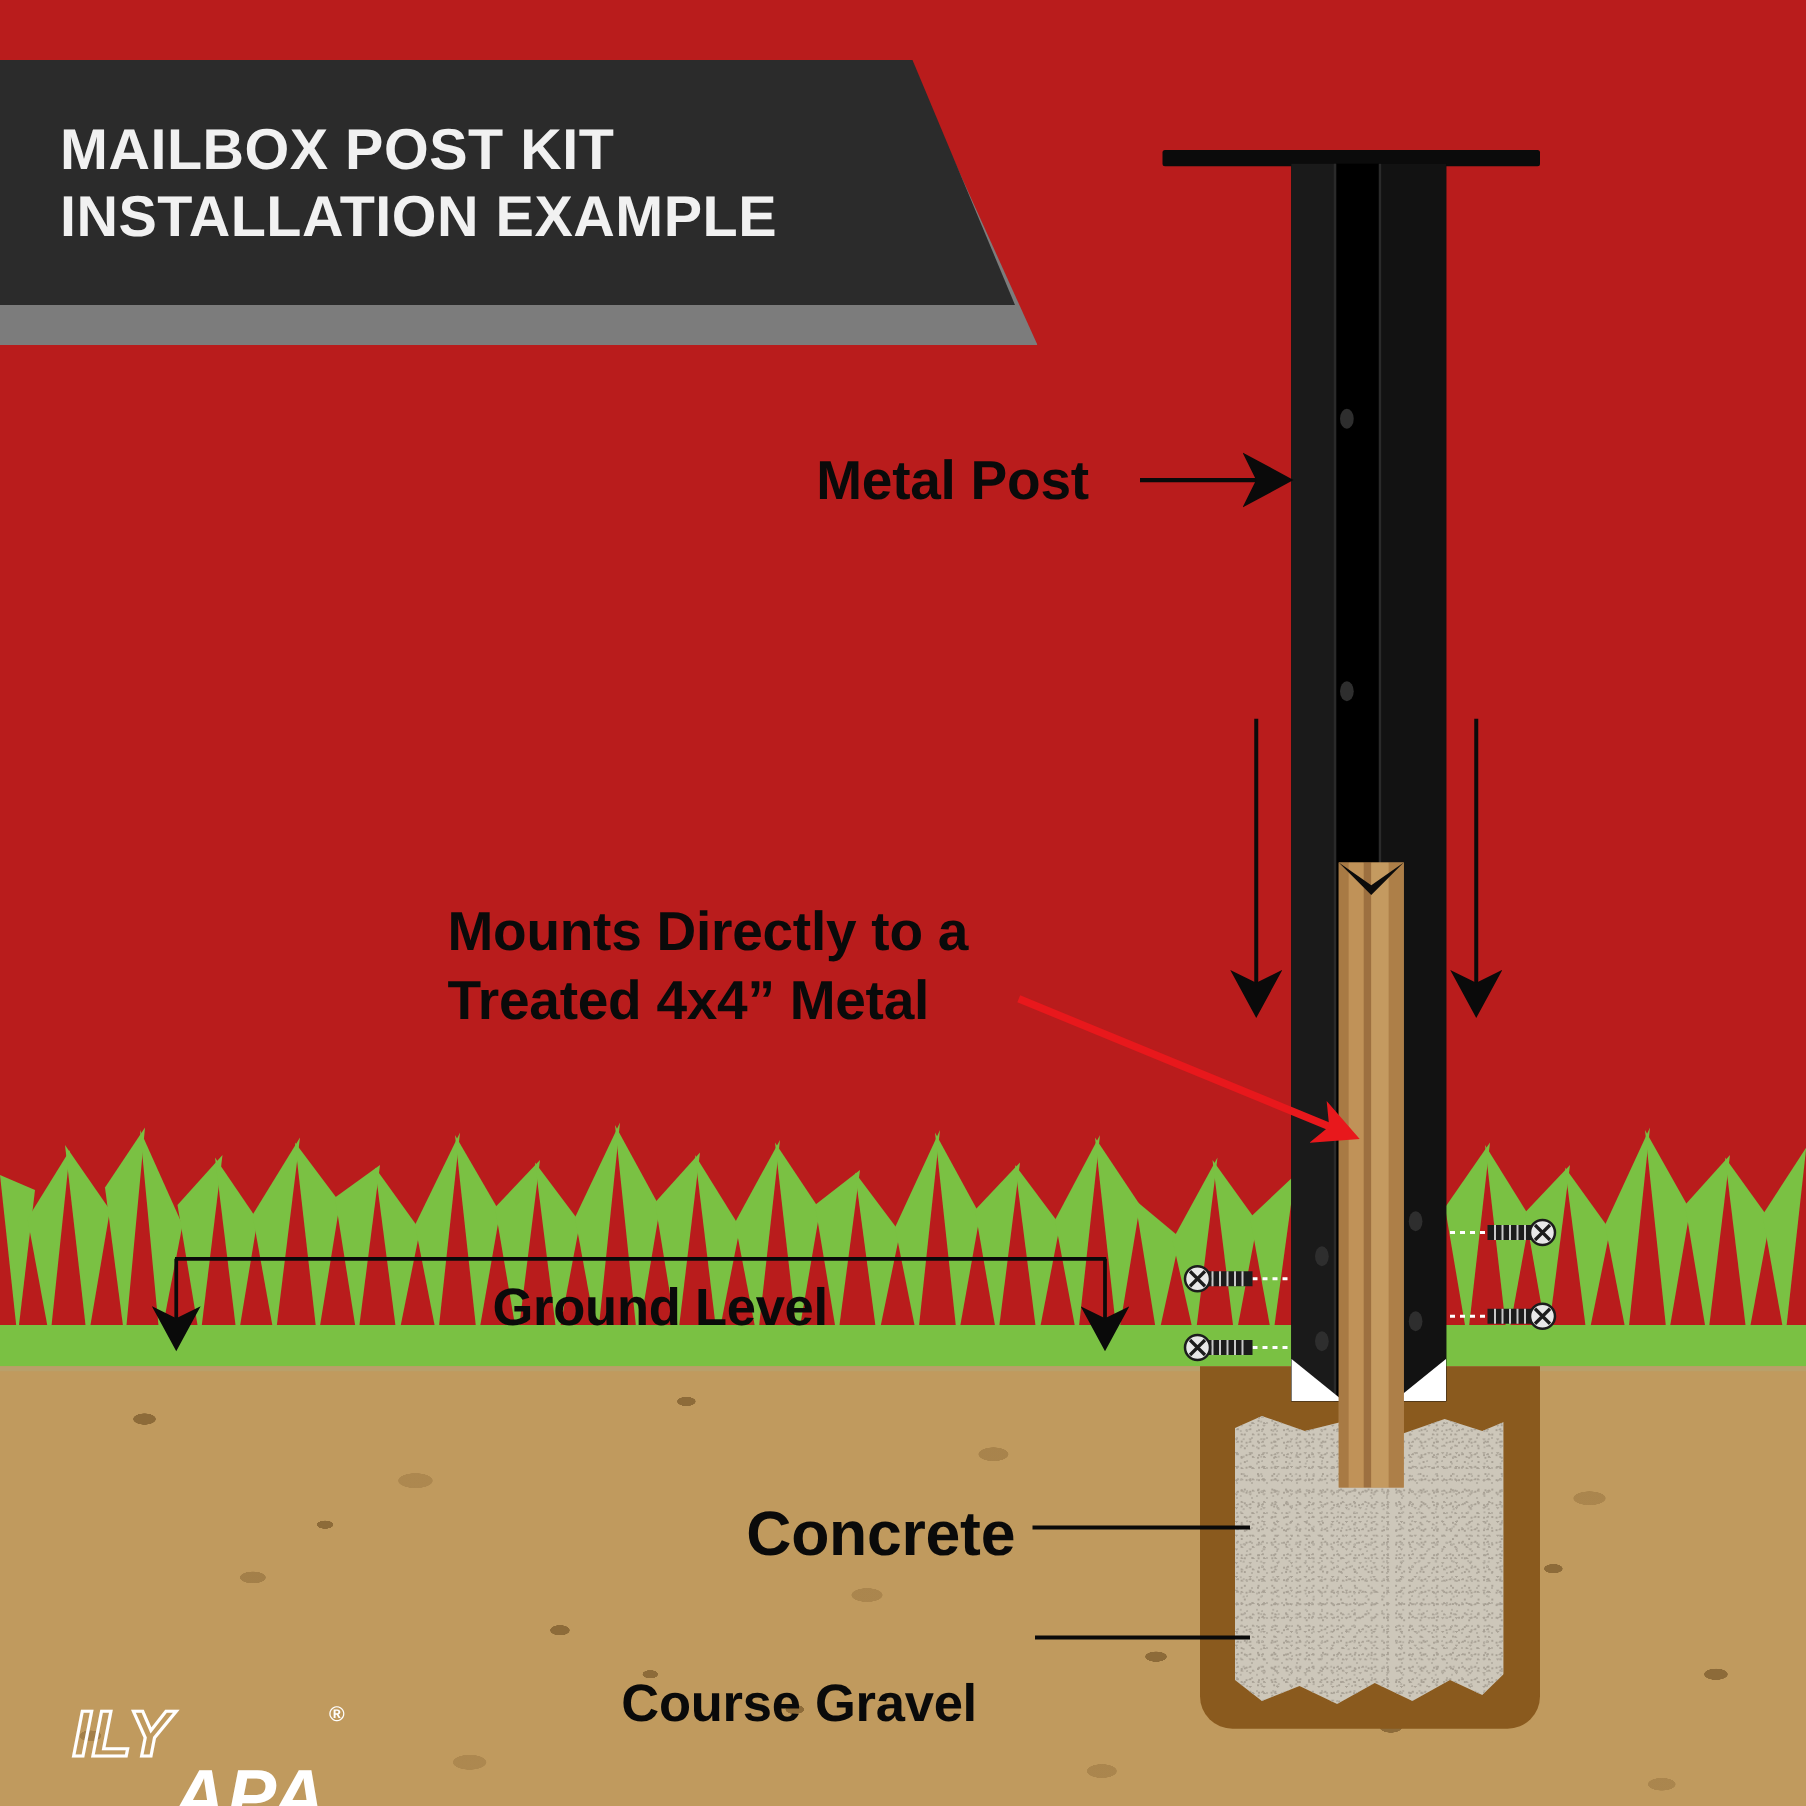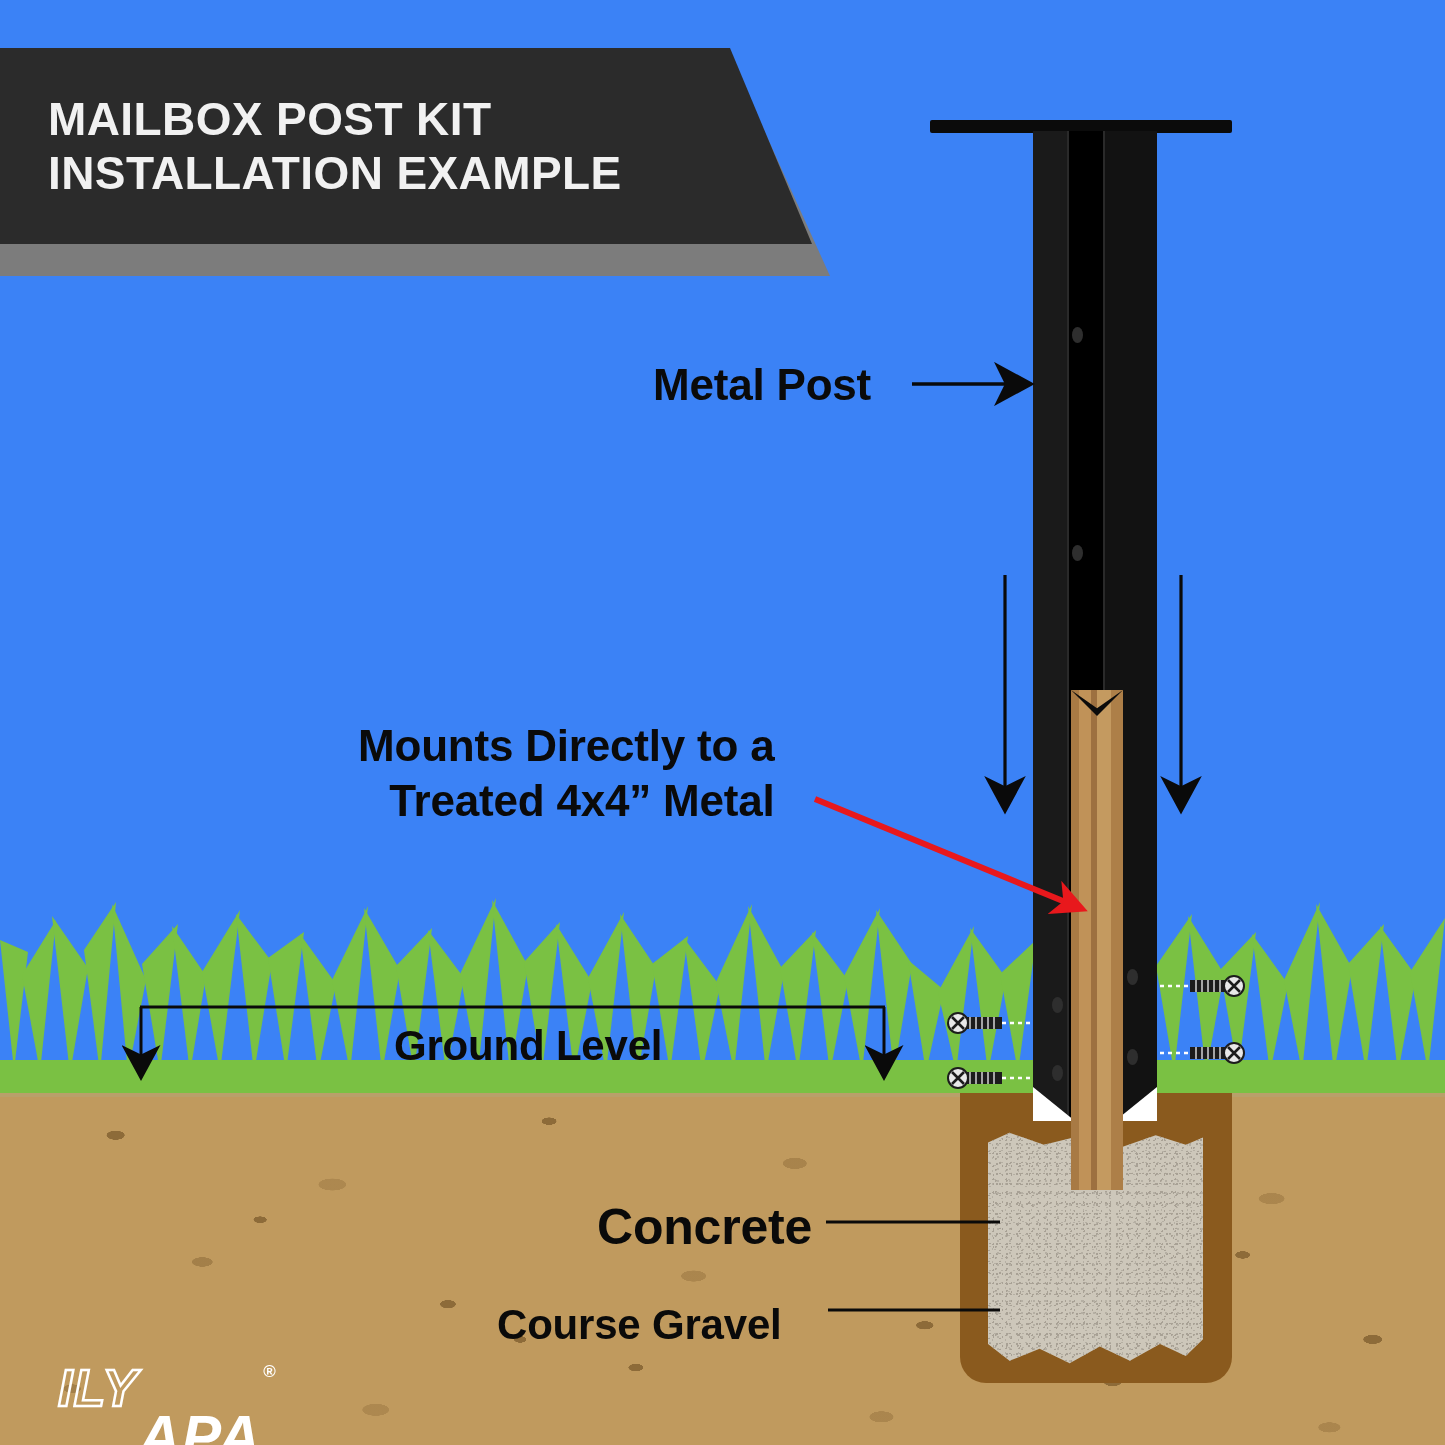--- a/index.html
+++ b/index.html
@@ -1,18 +1,18 @@
 <!DOCTYPE html>
 <html><head>
 <meta charset="utf-8">
 <title>Mailbox Post Kit Installation Example</title>
 <style>
   html,body{margin:0;padding:0;background:#fff;}
   body{width:1445px;height:1445px;font-family:"Liberation Sans",sans-serif;}
-  #stage{position:relative;width:1445px;height:1445px;overflow:hidden;background:#3b82f6;}
+  #stage{position:relative;width:1445px;height:1445px;overflow:hidden;background:#b91c1c;}
 
   
   .banner-wrap{position:absolute;left:0;top:48px;width:840px;height:225px;}
   .banner-shadow{
     position:absolute;left:0;top:18px;width:830px;height:210px;
     background:#7c7c7c;
     clip-path:polygon(0 0, 735px 0, 830px 100%, 0 100%);
   }
   .banner-main{
     position:absolute;left:0;top:0;width:812px;height:196px;
@@ -95,26 +95,26 @@
      background-size:11px 11px,13px 13px,9px 9px,12px 12px,10px 10px,14px 14px,11px 11px,12px 12px,10px 10px,13px 13px;
      clip-path:polygon(0% 6%, 10% 2%, 26% 7%, 44% 3%, 62% 8%, 78% 3%, 92% 7%, 100% 4%,
                        100% 88%, 92% 95%, 80% 90%, 66% 97%, 52% 91%, 38% 98%, 24% 92%, 10% 97%, 0% 90%);
   }
 
   
   .overlay{position:absolute;left:0;top:0;width:1445px;height:1445px;}
 
   
   .lbl{position:absolute;font-weight:bold;color:#0a0a0a;font-family:"Liberation Sans",sans-serif;
-       white-space:nowrap;letter-spacing:-.2px;text-align:right;}
+       white-space:nowrap;letter-spacing:-.2px;}
   .lbl-metal{left:653px;top:360px;font-size:44px;}
   .lbl-mounts{left:358px;top:718px;font-size:44px;line-height:1.25;}
   .lbl-ground{left:368px;top:1022px;font-size:42px;margin-left:26px;}
   .lbl-concrete{left:597px;top:1198px;font-size:50px;}
-  .lbl-gravel{left:497px;top:1301px;font-size:42px;}
+  .lbl-gravel{left:497px;top:1339px;font-size:42px;}
 
   
   .logo{position:absolute;left:58px;top:1358px;display:flex;align-items:flex-start;}
   .logo-ily{font-size:52px;font-weight:bold;font-style:italic;color:transparent;
      -webkit-text-stroke:2.5px #ffffff;letter-spacing:1px;font-family:"Liberation Sans",sans-serif;text-align:center;}
   .logo-apa{font-size:59px;font-weight:bold;font-style:italic;color:#ffffff;letter-spacing:1px;
      font-family:"Liberation Sans",sans-serif;margin-top:45px;}
   .logo-r{font-size:17px;color:#ffffff;font-weight:bold;margin-top:4px;margin-left:2px;}
 </style>
 </head>

